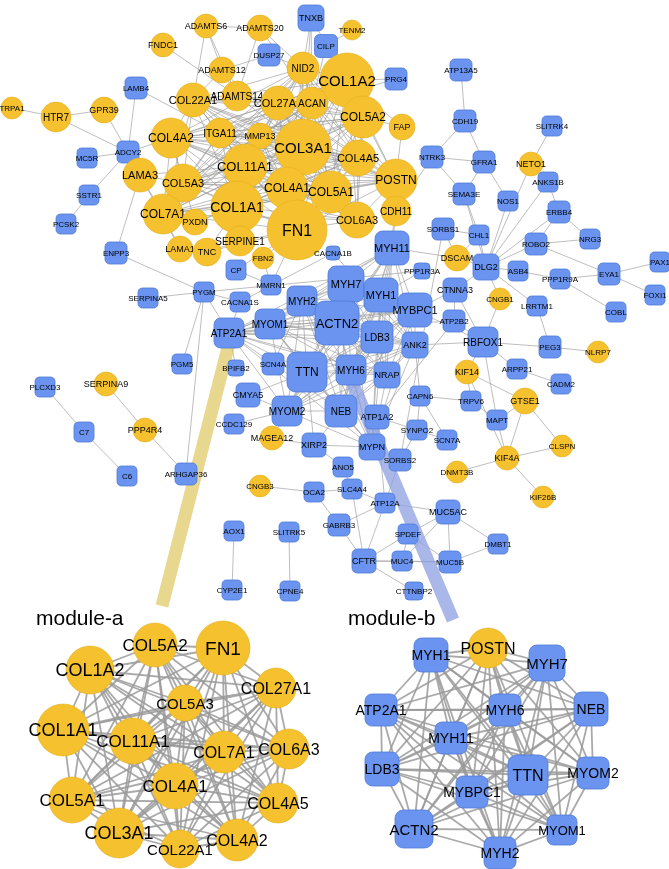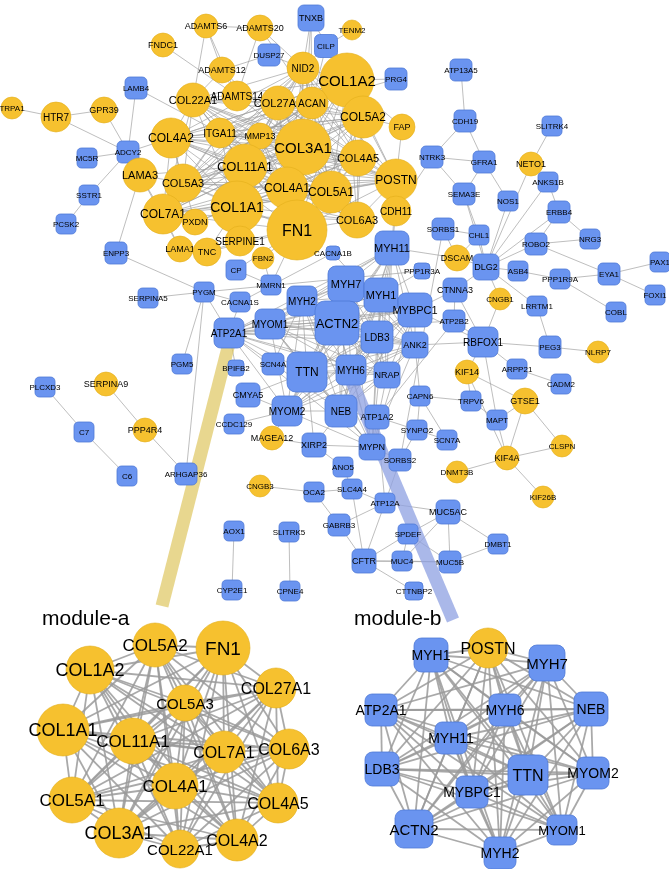--- a/index.html
+++ b/index.html
@@ -1,19 +1,19 @@
 <!DOCTYPE html>
 <html><head>
 <meta charset="utf-8">
 <style>
   html,body{margin:0;padding:0;background:#ffffff;}
   #figure{position:relative;width:669px;height:869px;background:#ffffff;overflow:hidden;
           font-family:"Liberation Sans", sans-serif;}
   svg{position:absolute;left:0;top:0;}
-  .module-title{position:absolute;color:#000;font-size:21px;font-family:"Liberation Sans",sans-serif;margin-left:6px;}
+  .module-title{position:absolute;color:#000;font-size:21px;font-family:"Liberation Sans",sans-serif;}
   #module-a-title{left:36px;top:606px;}
   #module-b-title{left:348px;top:606px;text-align:center;}
   text{font-family:"Liberation Sans",sans-serif;fill:#000;}
 </style>
 </head>
 <body>
 
 <div id="figure">
   <svg id="net-svg" width="669" height="869" viewBox="0 0 669 869">
       <g stroke="#9E9E9E" stroke-width="0.8" stroke-opacity="0.85">

